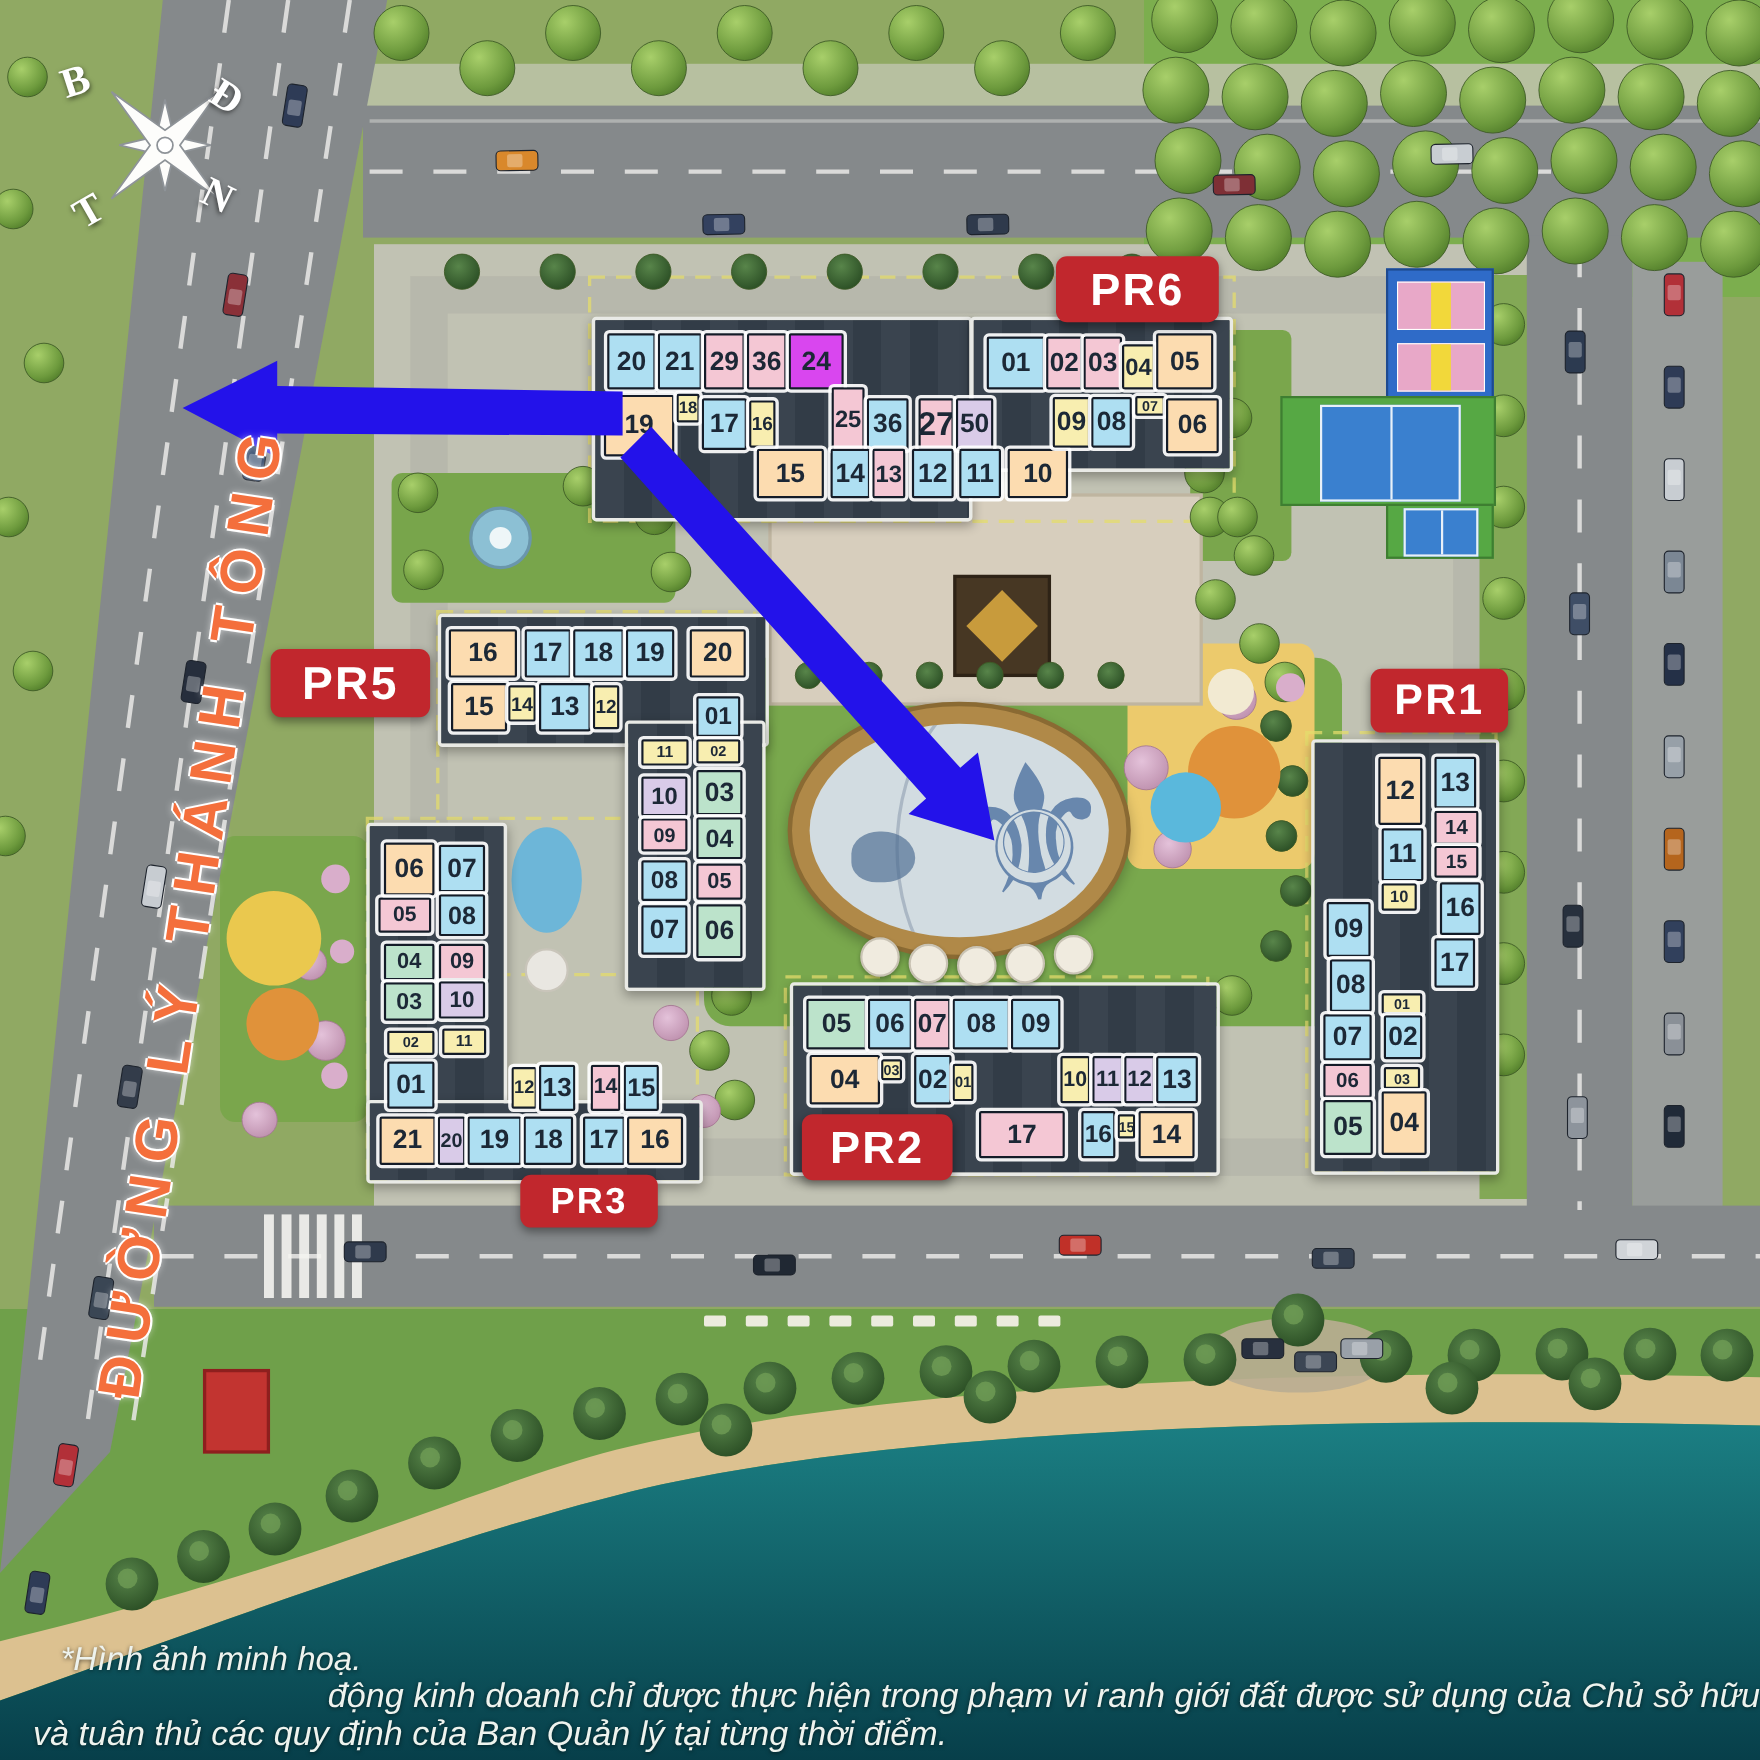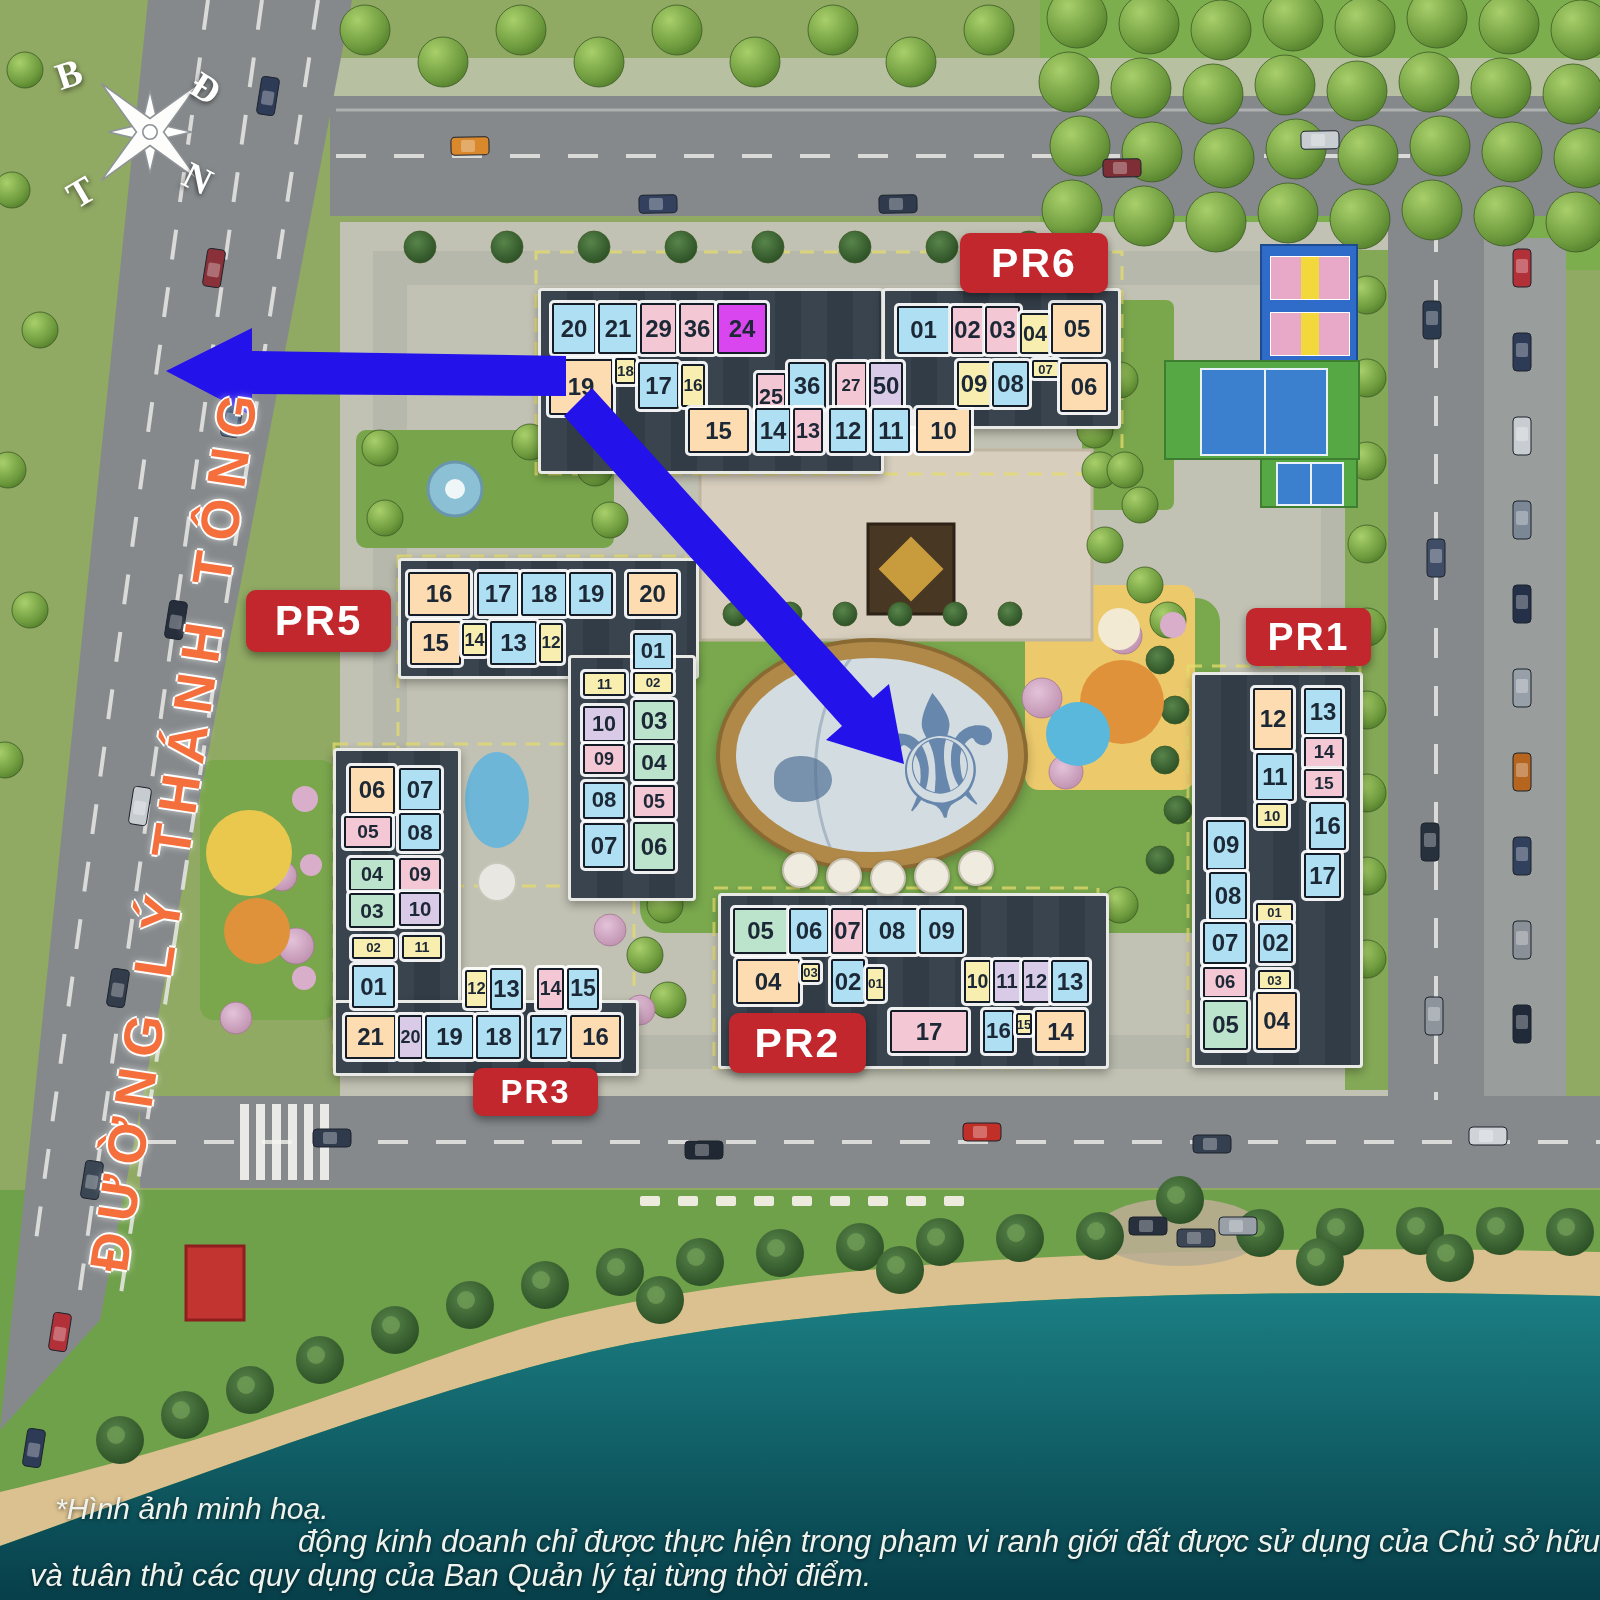--- a/index.html
+++ b/index.html
@@ -519,23 +519,23 @@
   <div id="units" style="position:absolute;inset:0;z-index:5;">
       <div class="unit" style="left: 552px; top: 303px; width: 44px; height: 51px; background: rgb(174, 223, 242); font-size: 24px;">20</div>
       <div class="unit" style="left: 598px; top: 303px; width: 40px; height: 51px; background: rgb(174, 223, 242); font-size: 24px;">21</div>
       <div class="unit" style="left: 640px; top: 303px; width: 37px; height: 51px; background: rgb(244, 199, 212); font-size: 24px;">29</div>
       <div class="unit" style="left: 679px; top: 303px; width: 36px; height: 51px; background: rgb(244, 199, 212); font-size: 24px;">36</div>
       <div class="unit" style="left: 717px; top: 303px; width: 50px; height: 51px; background: #d946ef; font-size: 24px;">24</div>
       <div class="unit" style="left: 549px; top: 359px; width: 64px; height: 56px; background: rgb(252, 220, 176); font-size: 24px;">19</div>
       <div class="unit" style="left: 615px; top: 358px; width: 21px; height: 26px; background: rgb(248, 238, 176); font-size: 15.12px;">18</div>
       <div class="unit" style="left: 638px; top: 362px; width: 41px; height: 47px; background: rgb(174, 223, 242); font-size: 24px;">17</div>
       <div class="unit" style="left: 681px; top: 364px; width: 24px; height: 43px; background: rgb(248, 238, 176); font-size: 17.28px;">16</div>
-      <div class="unit" style="left: 756px; top: 373px; width: 30px; height: 47px; background: rgb(244, 199, 212); font-size: 21.6px;">25</div>
+      <div class="unit" style="left: 756px; top: 352px; width: 30px; height: 58px; background: rgb(244, 199, 212); font-size: 21.6px;">25</div>
       <div class="unit" style="left: 788px; top: 362px; width: 38px; height: 47px; background: rgb(174, 223, 242); font-size: 24px;">36</div>
-      <div class="unit" style="left: 835px; top: 362px; width: 32px; height: 47px; background: rgb(244, 199, 212); font-size: 17px;">27</div>
+      <div class="unit" style="left: 835px; top: 362px; width: 32px; height: 47px; background: rgb(244, 199, 212); font-size: 30px;">27</div>
       <div class="unit" style="left: 869px; top: 362px; width: 34px; height: 47px; background: rgb(217, 203, 232); font-size: 24px;">50</div>
       <div class="unit" style="left: 688px; top: 408px; width: 61px; height: 45px; background: rgb(252, 220, 176); font-size: 24px;">15</div>
       <div class="unit" style="left: 755px; top: 408px; width: 36px; height: 45px; background: rgb(174, 223, 242); font-size: 24px;">14</div>
       <div class="unit" style="left: 793px; top: 408px; width: 30px; height: 45px; background: rgb(244, 199, 212); font-size: 21.6px;">13</div>
       <div class="unit" style="left: 829px; top: 408px; width: 38px; height: 45px; background: rgb(174, 223, 242); font-size: 24px;">12</div>
       <div class="unit" style="left: 872px; top: 408px; width: 38px; height: 45px; background: rgb(174, 223, 242); font-size: 24px;">11</div>
       <div class="unit" style="left: 916px; top: 408px; width: 55px; height: 45px; background: rgb(252, 220, 176); font-size: 24px;">10</div>
       <div class="unit" style="left: 897px; top: 306px; width: 53px; height: 48px; background: rgb(174, 223, 242); font-size: 24px;">01</div>
       <div class="unit" style="left: 951px; top: 306px; width: 33px; height: 48px; background: rgb(244, 199, 212); font-size: 23.76px;">02</div>
       <div class="unit" style="left: 985px; top: 306px; width: 35px; height: 48px; background: rgb(244, 199, 212); font-size: 24px;">03</div>
@@ -642,15 +642,15 @@
     </svg>
     <span class="cl" style="left:4px;top:22px;transform:rotate(-18deg);">B</span>
     <span class="cl" style="left:140px;top:36px;transform:rotate(32deg);">Đ</span>
     <span class="cl" style="left:16px;top:140px;transform:rotate(-30deg);">T</span>
     <span class="cl" style="left:132px;top:126px;transform:rotate(26deg);">N</span>
   </div>
 
   <div class="road-label">ĐƯỜNG LÝ THÁNH TÔNG</div>
   <div class="disc" id="disc1">*Hình ảnh minh hoạ.</div>
   <div class="disc" id="disc2">động kinh doanh chỉ được thực hiện trong phạm vi ranh giới đất được sử dụng của Chủ sở hữu nhà/công trình</div>
-  <div class="disc" id="disc3">và tuân thủ các quy dụng của Ban Quản lý tại từng thời điểm.</div>
+  <div class="disc" id="disc3">và tuân thủ các quy định của Ban Quản lý tại từng thời điểm.</div>
 
 </div>
 
 </body></html>

